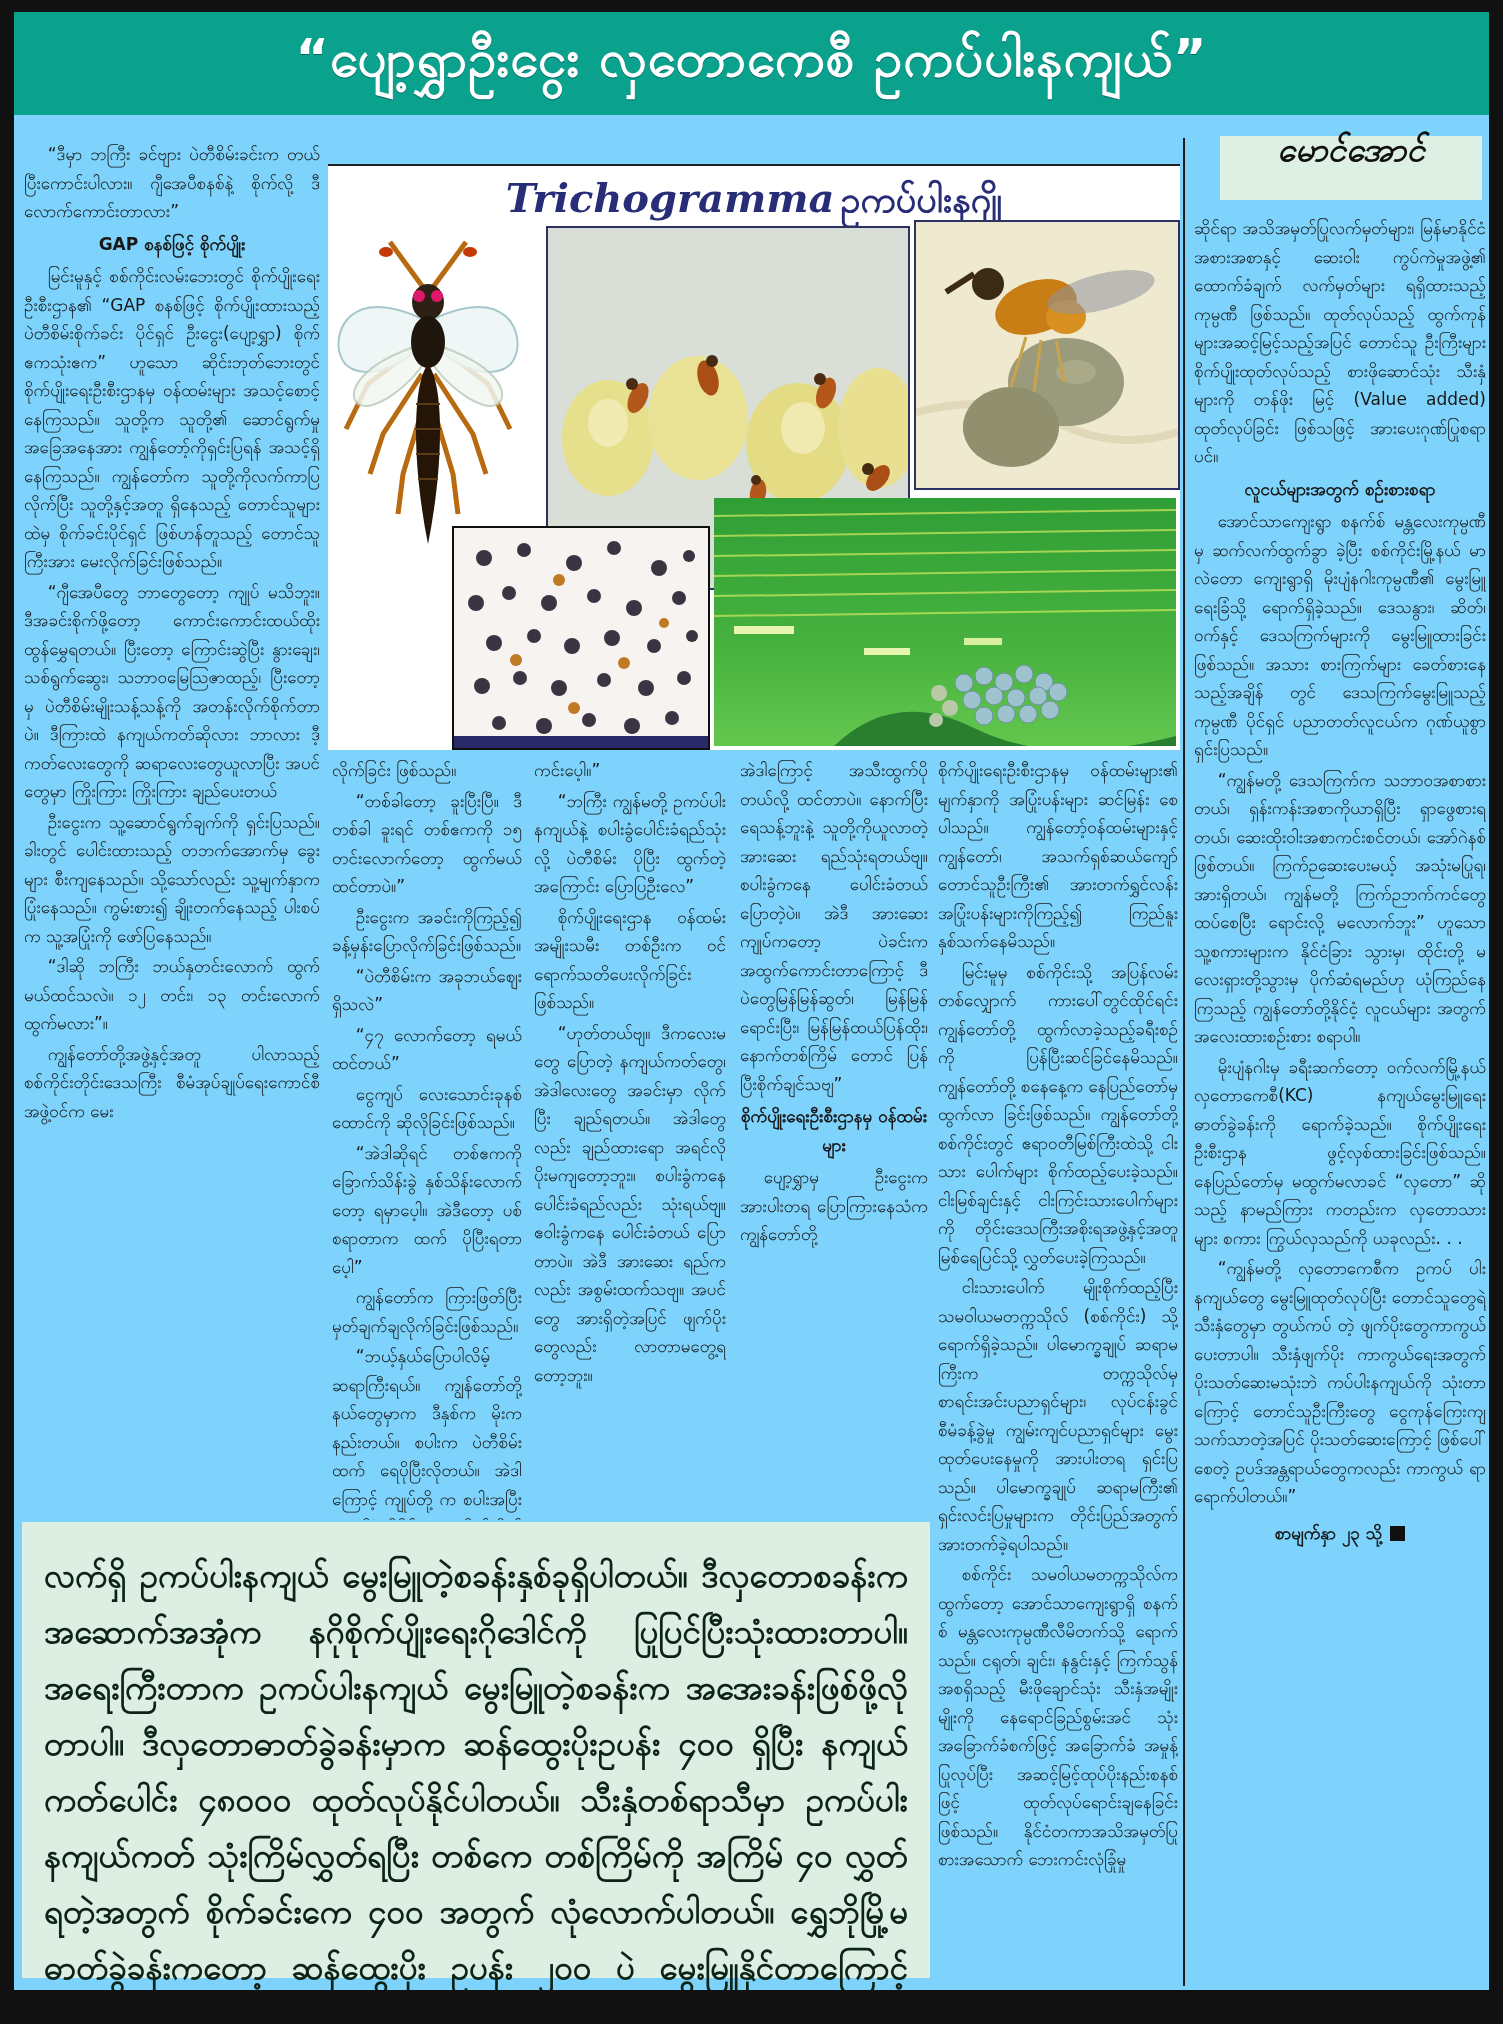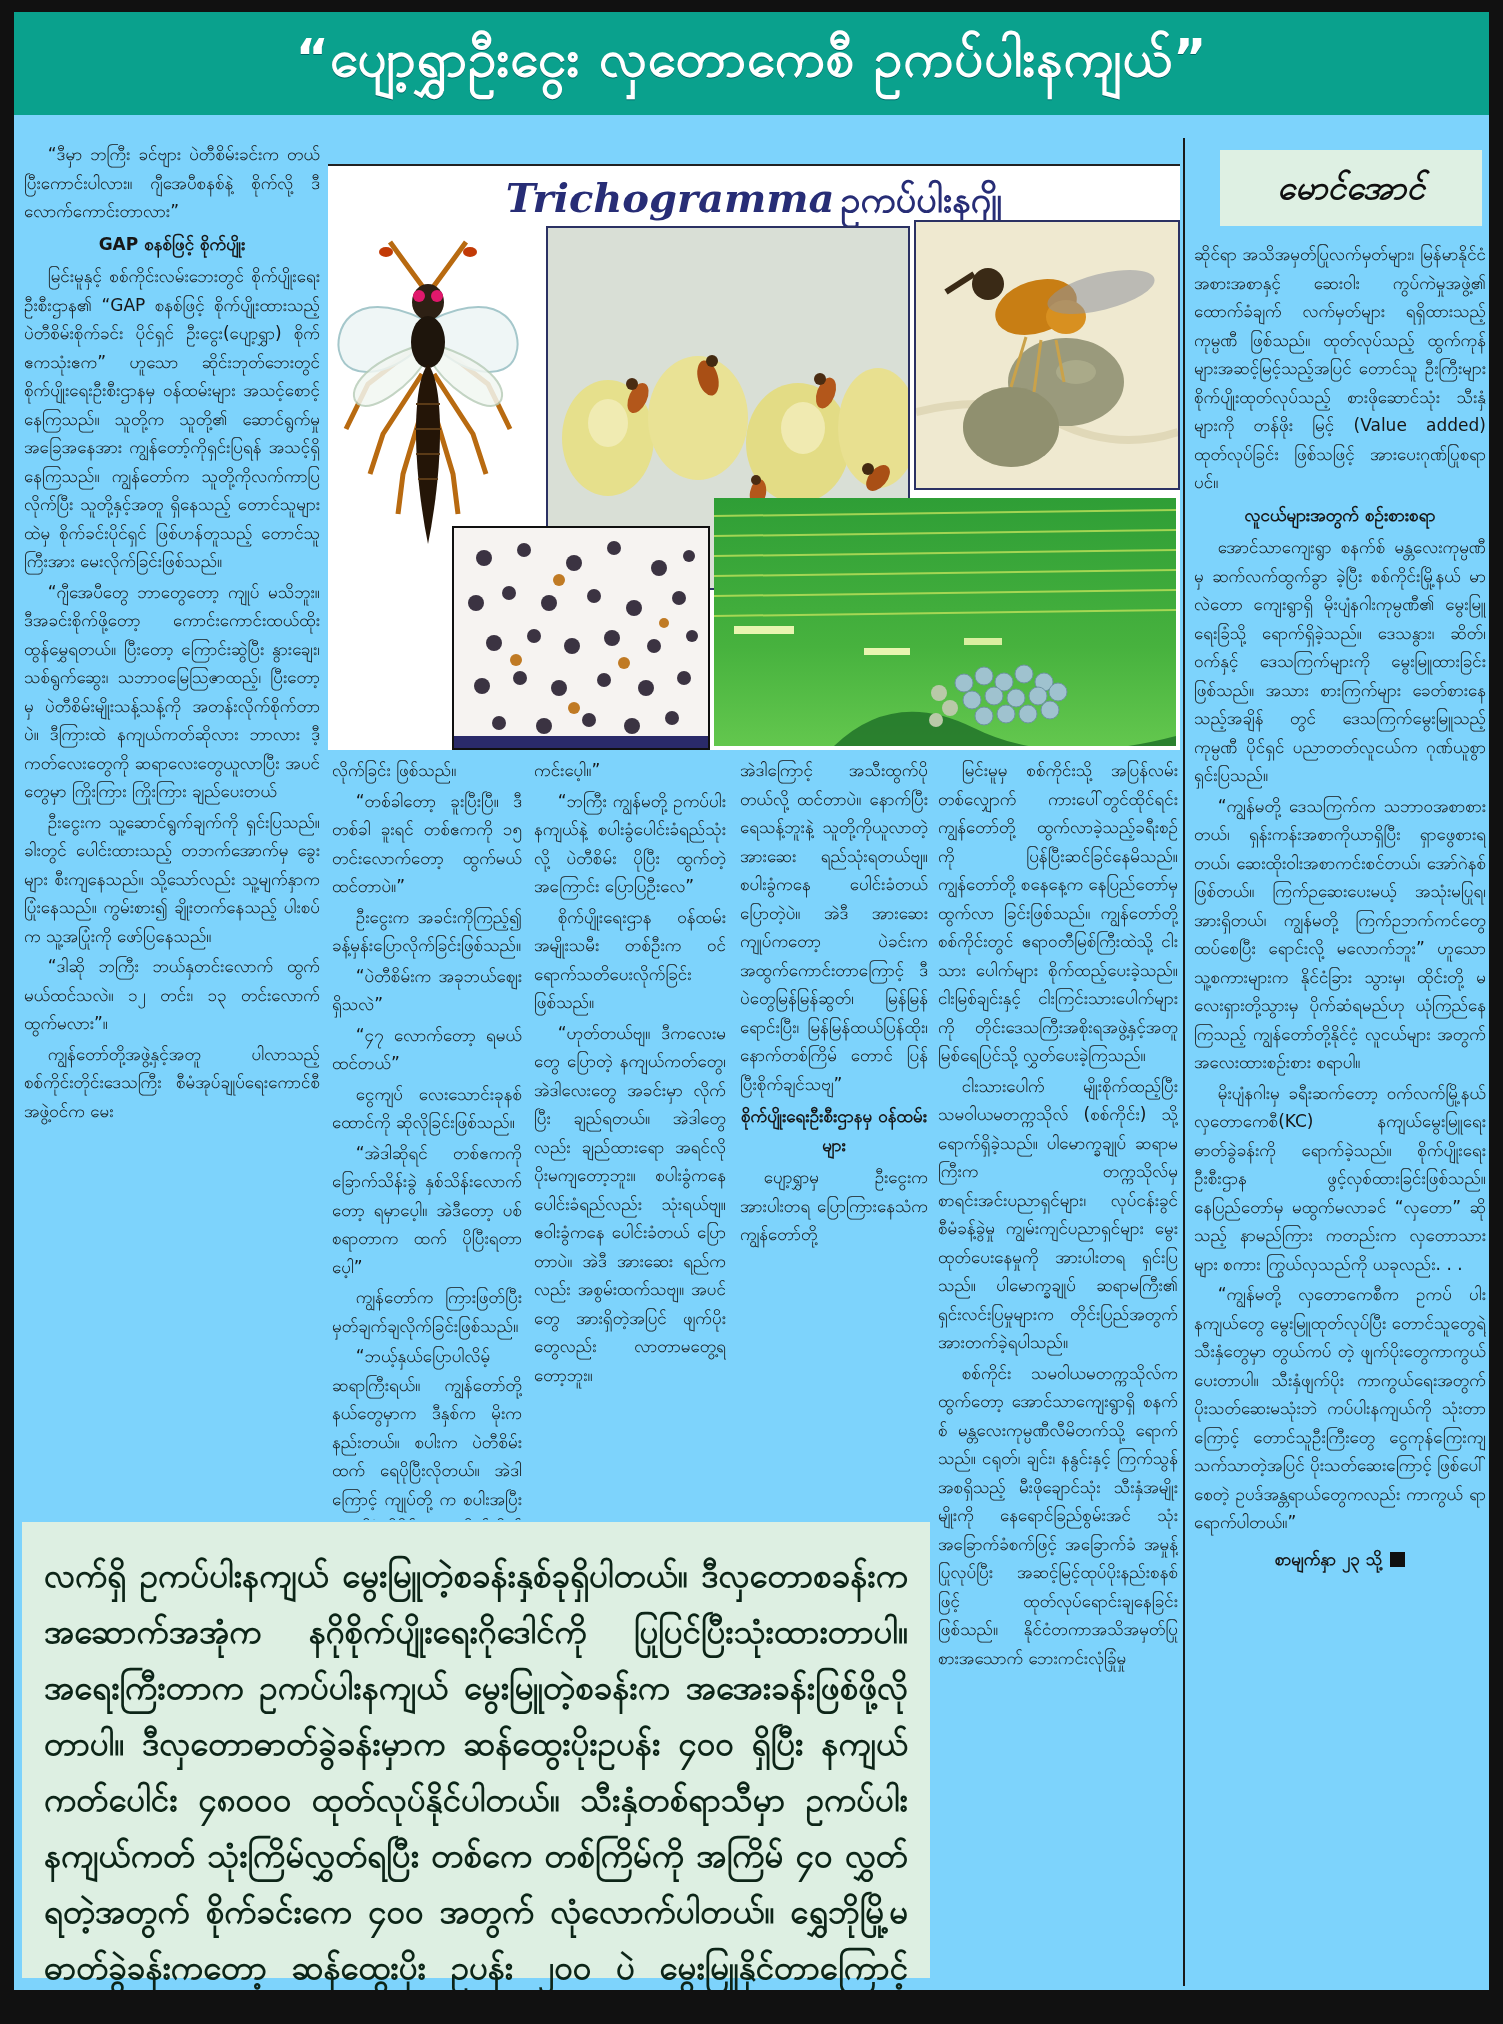--- a/index.html
+++ b/index.html
@@ -17,22 +17,22 @@
   .col p.subhead{font-weight:bold;text-align:center;text-indent:0;margin:4px 0;}
   .col p.jump{font-weight:bold;text-align:center;text-indent:0;margin-top:8px;}
   #col1{left:10px;top:128px;width:296px;height:1376px;}
   #col2{left:318px;top:744px;width:190px;height:764px;}
   #col3{left:520px;top:744px;width:192px;height:764px;}
   #col4{left:726px;top:744px;width:188px;height:764px;}
   #col5{left:924px;top:744px;width:240px;height:1230px;}
   #col6{left:1180px;top:118px;width:292px;height:1856px;}
   .vrule{position:absolute;left:1169px;top:126px;width:2px;height:1848px;background:#1a1a1a;}
   
-  .author-box{width:262px;height:76px;margin:20px 0 14px 26px;background:#def0e3;
-              display:flex;align-items:center;justify-content:center;}
+  .author-box{width:262px;height:64px;margin:6px 0 14px 26px;background:#def0e3;
+              display:flex;justify-content:center;}
   .author-box span{font-size:33px;font-weight:bold;font-style:italic;color:#101010;}
   
   .figure{position:absolute;left:314px;top:152px;width:852px;height:584px;border-top:2px solid #222;background:#fff;}
   .fig-caption{position:absolute;left:0;top:8px;width:100%;text-align:center;color:#272d76;}
   .fig-caption .lat{font-family:"DejaVu Serif", serif;font-style:italic;font-weight:bold;font-size:40px;}
   .fig-caption .bur{font-weight:bold;font-size:36px;margin-left:6px;}
   .ph{position:absolute;overflow:hidden;}
   .ph svg{display:block;}
   .phA{left:218px;top:60px;width:360px;height:360px;border:2px solid #2b3163;}
   .phB{left:586px;top:54px;width:262px;height:266px;border:2px solid #2b3163;}
@@ -257,20 +257,21 @@
         <p class="para body">“ဘကြီး ကျွန်မတို့ ဥကပ်ပါးနကျယ်နဲ့ စပါးခွံပေါင်းခံရည်သုံးလို့ ပဲတီစိမ်း ပိုပြီး ထွက်တဲ့အကြောင်း ပြောပြဦးလေ”</p>
         <p class="para body">စိုက်ပျိုးရေးဌာန ဝန်ထမ်းအမျိုးသမီး တစ်ဦးက ဝင်ရောက်သတိပေးလိုက်ခြင်း ဖြစ်သည်။</p>
         <p class="para body">“ဟုတ်တယ်ဗျ။ ဒီကလေးမတွေ ပြောတဲ့ နကျယ်ကတ်တွေ၊ အဲဒါလေးတွေ အခင်းမှာ လိုက်ပြီး ချည်ရတယ်။ အဲဒါတွေလည်း ချည်ထားရော အရင်လို ပိုးမကျတော့ဘူး။ စပါးခွံကနေ ပေါင်းခံရည်လည်း သုံးရယ်ဗျ။ ဧဝါးခွံကနေ ပေါင်းခံတယ် ပြောတာပဲ။ အဲဒီ အားဆေး ရည်ကလည်း အစွမ်းထက်သဗျ။ အပင် တွေ အားရှိတဲ့အပြင် ဖျက်ပိုးတွေလည်း လာတာမတွေ့ရတော့ဘူး။</p>
       </div>
     <div class="col" id="col4">
         <p class="para cont">အဲဒါကြောင့် အသီးထွက်ပိုတယ်လို့ ထင်တာပဲ။ နောက်ပြီး ရေသန့်ဘူးနဲ့ သူတို့ကိုယူလာတဲ့ အားဆေး ရည်သုံးရတယ်ဗျ။ စပါးခွံကနေ ပေါင်းခံတယ် ပြောတဲ့ပဲ။ အဲဒီ အားဆေး ကျုပ်ကတော့ ပဲခင်းက အထွက်ကောင်းတာကြောင့် ဒီပဲတွေမြန်မြန်ဆွတ်၊ မြန်မြန်ရောင်းပြီး၊ မြန်မြန်ထယ်ပြန်ထိုး၊ နောက်တစ်ကြိမ် တောင် ပြန်ပြီးစိုက်ချင်သဗျ”</p>
         <p class="para subhead">စိုက်ပျိုးရေးဦးစီးဌာနမှ ဝန်ထမ်းများ</p>
         <p class="para body">ပျော့ရွှာမှ ဦးငွေးက အားပါးတရ ပြောကြားနေသံက ကျွန်တော်တို့</p>
       </div>
     <div class="col" id="col5">
+        <p class="para cont">စိုက်ပျိုးရေးဦးစီးဌာနမှ ဝန်ထမ်းများ၏ မျက်နှာကို အပြုံးပန်းများ ဆင်မြန်း စေပါသည်။ ကျွန်တော့်ဝန်ထမ်းများနှင့် ကျွန်တော်၊ အသက်ရှစ်ဆယ်ကျော် တောင်သူဦးကြီး၏ အားတက်ရွှင်လန်း အပြုံးပန်းများကိုကြည့်၍ ကြည်နူး နှစ်သက်နေမိသည်။</p>
         <p class="para body">မြင်းမူမှ စစ်ကိုင်းသို့ အပြန်လမ်း တစ်လျှောက် ကားပေါ်တွင်ထိုင်ရင်း ကျွန်တော်တို့ ထွက်လာခဲ့သည့်ခရီးစဉ်ကို ပြန်ပြီးဆင်ခြင်နေမိသည်။ ကျွန်တော်တို့ စနေနေ့က နေပြည်တော်မှ ထွက်လာ ခြင်းဖြစ်သည်။ ကျွန်တော်တို့ စစ်ကိုင်းတွင် ဧရာဝတီမြစ်ကြီးထဲသို့ ငါးသား ပေါက်များ စိုက်ထည့်ပေးခဲ့သည်။ ငါးမြစ်ချင်းနှင့် ငါးကြင်းသားပေါက်များကို တိုင်းဒေသကြီးအစိုးရအဖွဲ့နှင့်အတူ မြစ်ရေပြင်သို့ လွှတ်ပေးခဲ့ကြသည်။</p>
         <p class="para body">ငါးသားပေါက် မျိုးစိုက်ထည့်ပြီး သမဝါယမတက္ကသိုလ် (စစ်ကိုင်း) သို့ ရောက်ရှိခဲ့သည်။ ပါမောက္ခချုပ် ဆရာမကြီးက တက္ကသိုလ်မှ စာရင်းအင်းပညာရှင်များ၊ လုပ်ငန်းခွင် စီမံခန့်ခွဲမှု ကျွမ်းကျင်ပညာရှင်များ မွေးထုတ်ပေးနေမှုကို အားပါးတရ ရှင်းပြ သည်။ ပါမောက္ခချုပ် ဆရာမကြီး၏ ရှင်းလင်းပြမှုများက တိုင်းပြည်အတွက် အားတက်ခဲ့ရပါသည်။</p>
         <p class="para body">စစ်ကိုင်း သမဝါယမတက္ကသိုလ်က ထွက်တော့ အောင်သာကျေးရွာရှိ စနက်စ် မန္တလေးကုမ္ပဏီလီမိတက်သို့ ရောက်သည်။ ငရုတ်၊ ချင်း၊ နနွင်းနှင့် ကြက်သွန် အစရှိသည့် မီးဖိုချောင်သုံး သီးနှံအမျိုးမျိုးကို နေရောင်ခြည်စွမ်းအင် သုံး အခြောက်ခံစက်ဖြင့် အခြောက်ခံ အမှုန့်ပြုလုပ်ပြီး အဆင့်မြင့်ထုပ်ပိုးနည်းစနစ်ဖြင့် ထုတ်လုပ်ရောင်းချနေခြင်း ဖြစ်သည်။ နိုင်ငံတကာအသိအမှတ်ပြု စားအသောက် ဘေးကင်းလုံခြုံမှု</p>
       </div>
 
     <div class="col" id="col6">
       <div class="author-box">
         <span>မောင်အောင်</span>
       </div>
       <div>

